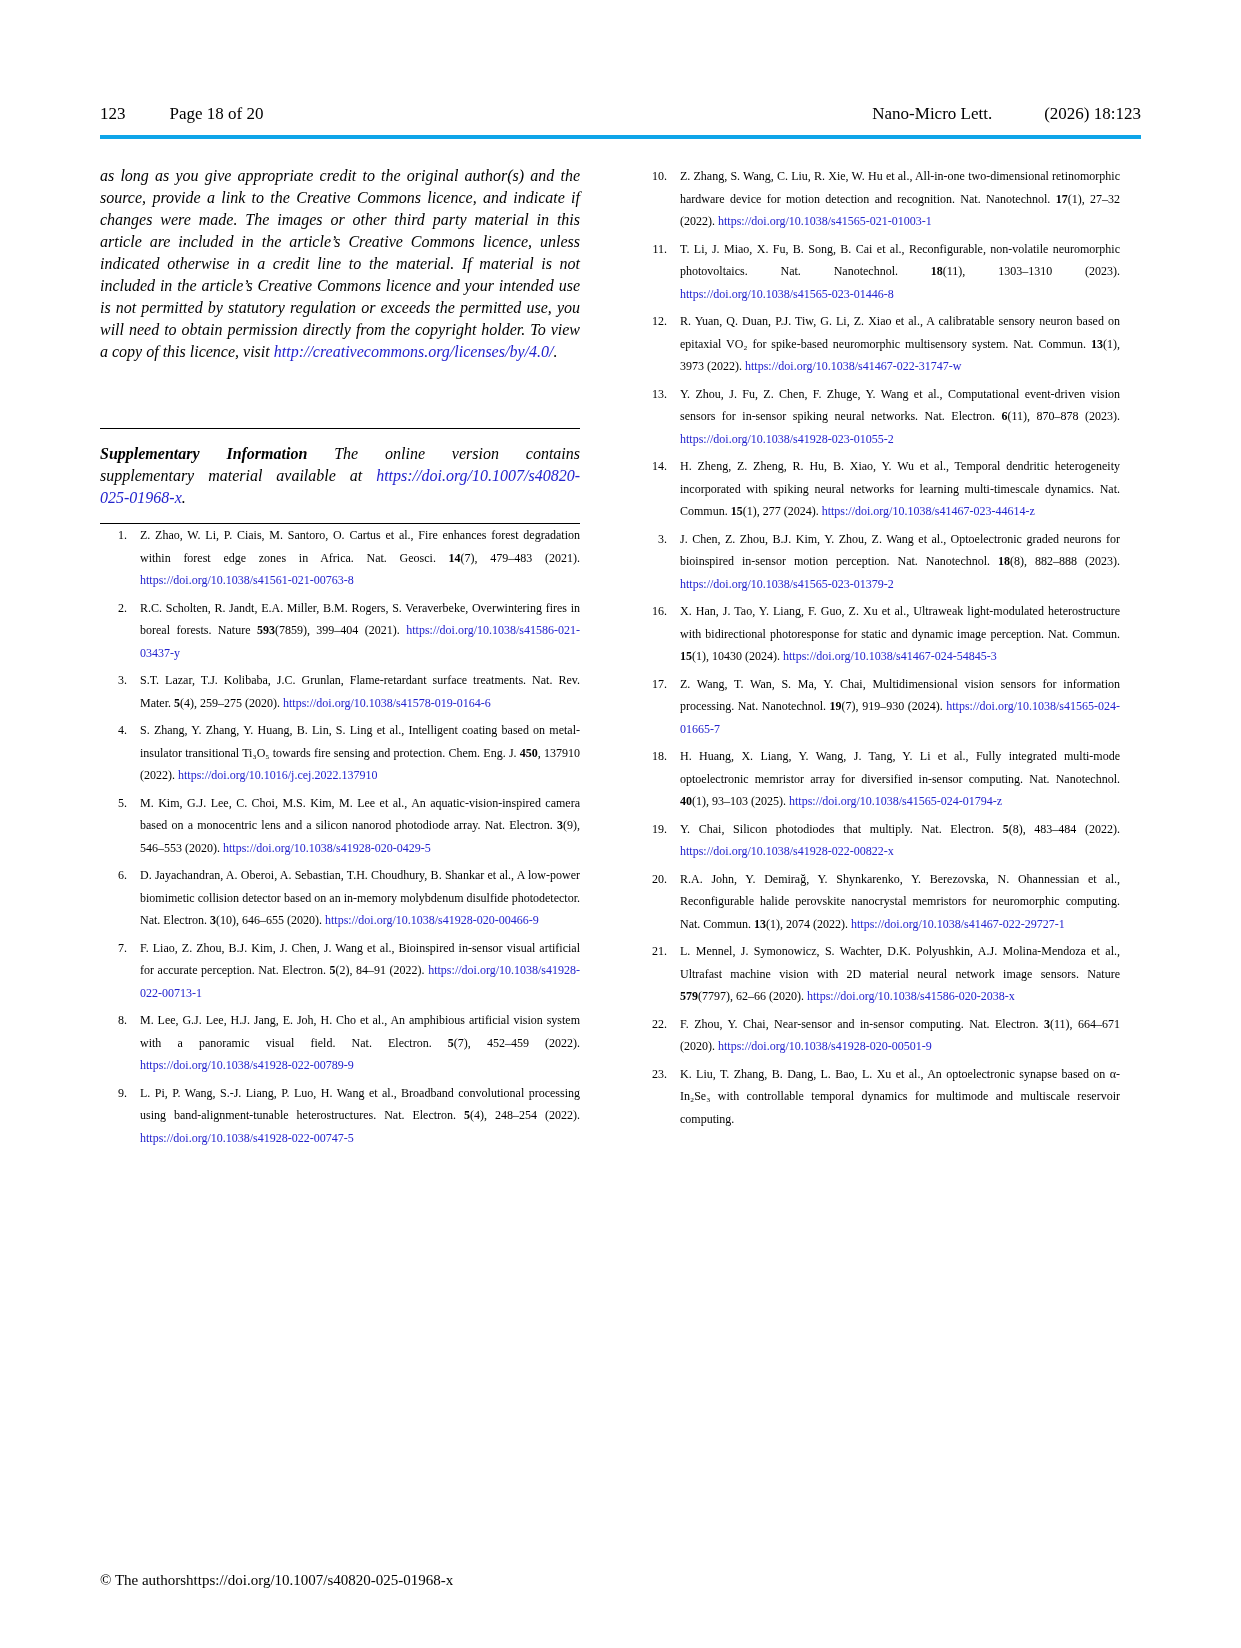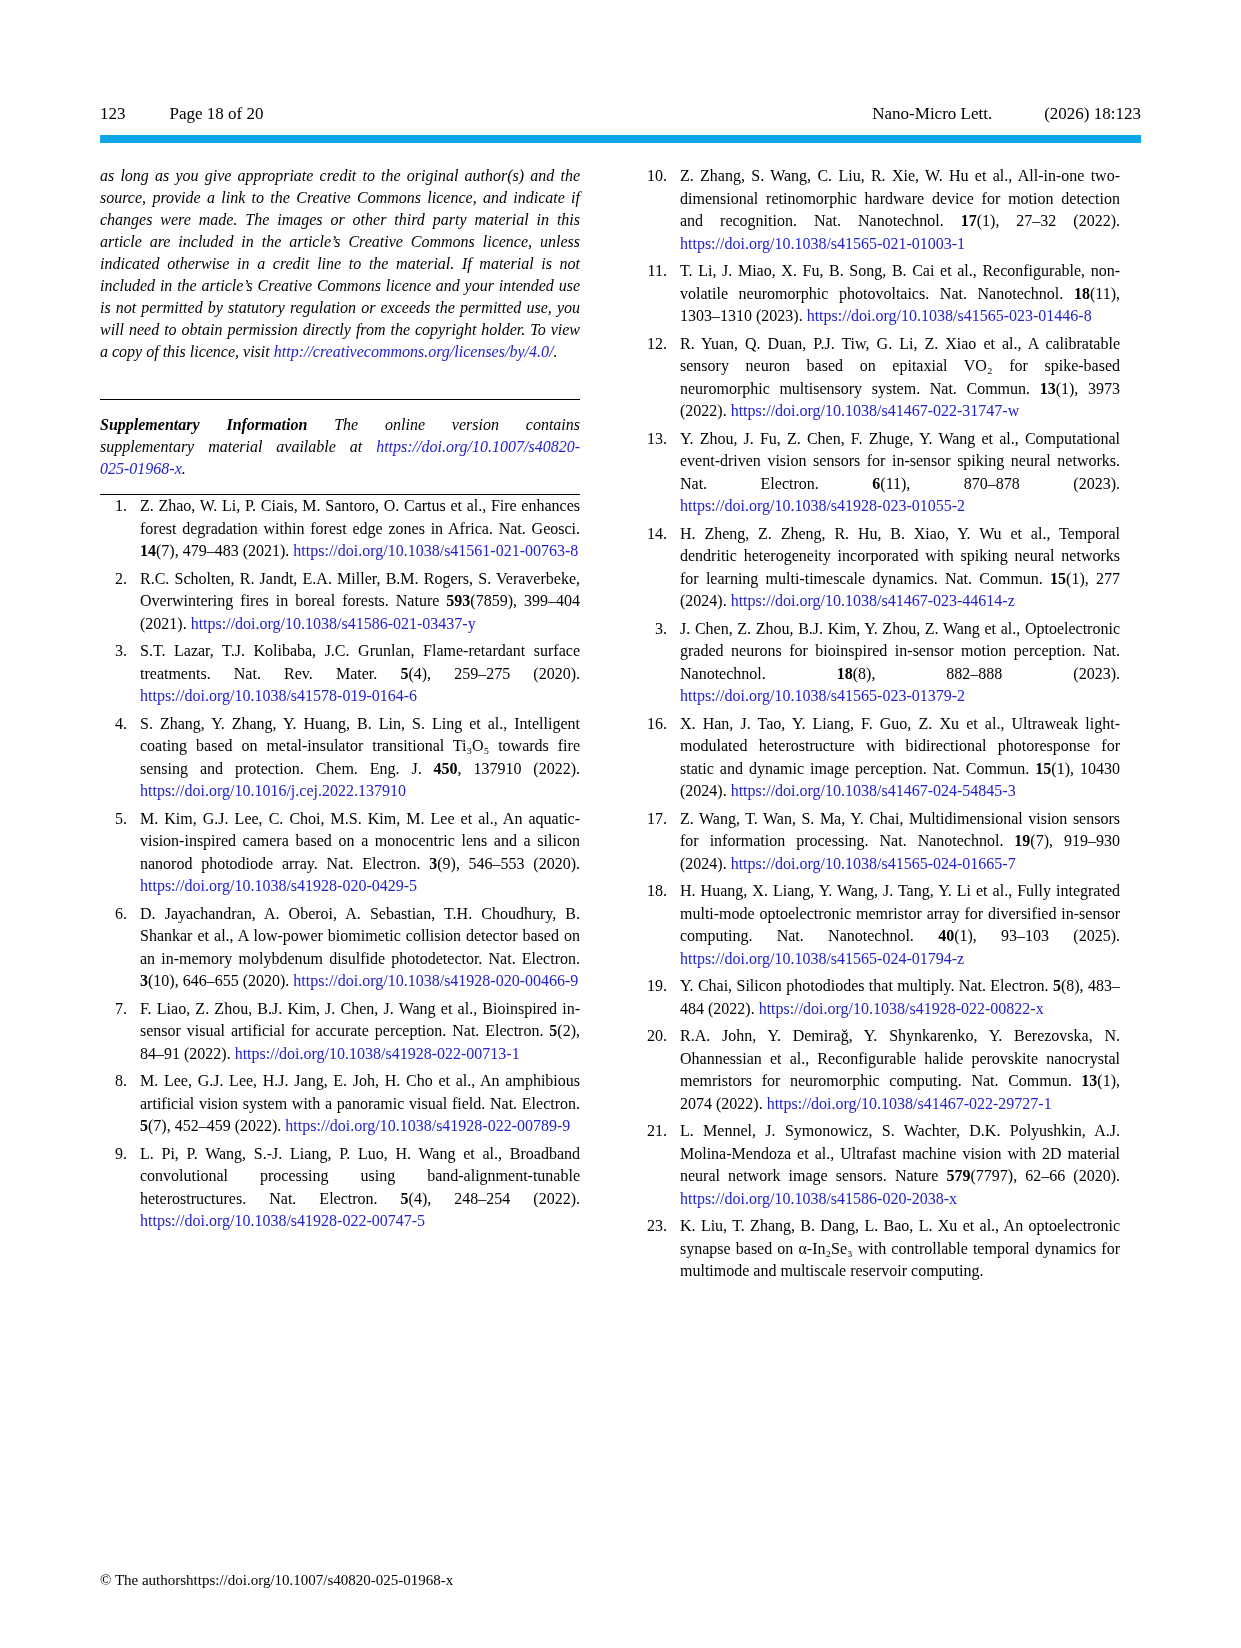--- a/index.html
+++ b/index.html
@@ -18,60 +18,60 @@
   .header {
     position: absolute;
     left: 100px;
     top: 104px;
     width: 1041px;
     display: flex;
     justify-content: space-between;
     align-items: center;
     font-size: 17px;
     padding-bottom: 11px;
-    border-bottom: 8px solid #0ea5e9;
+    border-bottom: 4px solid #0ea5e9;
   }
   .header-left { display: flex; gap: 44px; }
   .header-right { display: flex; gap: 52px; }
   .columns {
     position: absolute;
     left: 100px;
     top: 165px;
     width: 1020px;
     display: flex;
     gap: 60px;
   }
   .col { width: 480px; }
   .para {
     margin: 0;
     font-size: 16px;
     line-height: 22px;
     text-align: justify;
     font-style: italic;
   }
   .supp {
-    margin-top: 36px;
+    margin-top: 65px;
     border-top: 1.5px solid #000;
     border-bottom: 1.5px solid #000;
     padding: 14px 0;
   }
   .supp .para { word-spacing: 3px; }
   .refs-heading {
     margin: 52px 0 27px 0;
     font-size: 25px;
     font-weight: 700;
     color: var(--heading-blue, #00A0E9);
   }
   .refs { }
   .ref {
     display: grid;
     grid-template-columns: 27px 1fr;
     column-gap: 13px;
     margin-bottom: 5px;
-    font-size: 16px;
+    font-size: 12px;
     line-height: 22.5px;
   }
   .ref-num { text-align: right; }
   .ref-body { text-align: justify; }
   .b { font-weight: 700; }
   .link {
     color: var(--link-blue, #2222CD);
     overflow-wrap: anywhere;
   }
   .footer {
@@ -189,20 +189,24 @@
           </div>
           <div class="ref">
             <span class="ref-num">20.</span>
             <div class="ref-body"><span>R.A. John, Y. Demirağ, Y. Shynkarenko, Y. Berezovska, N. Ohannessian et al., Reconfigurable halide perovskite nanocrystal memristors for neuromorphic computing. Nat. Commun. </span><span class="b">13</span><span>(1), 2074 (2022). </span><span class="link">https://doi.org/10.1038/s41467-022-29727-1</span></div>
           </div>
           <div class="ref">
             <span class="ref-num">21.</span>
             <div class="ref-body"><span>L. Mennel, J. Symonowicz, S. Wachter, D.K. Polyushkin, A.J. Molina-Mendoza et al., Ultrafast machine vision with 2D material neural network image sensors. Nature </span><span class="b">579</span><span>(7797), 62–66 (2020). </span><span class="link">https://doi.org/10.1038/s41586-020-2038-x</span></div>
           </div>
           <div class="ref">
+            <span class="ref-num">22.</span>
+            <div class="ref-body"><span>F. Zhou, Y. Chai, Near-sensor and in-sensor computing. Nat. Electron. </span><span class="b">3</span><span>(11), 664–671 (2020). </span><span class="link">https://doi.org/10.1038/s41928-020-00501-9</span></div>
+          </div>
+          <div class="ref">
             <span class="ref-num">23.</span>
             <div class="ref-body"><span>K. Liu, T. Zhang, B. Dang, L. Bao, L. Xu et al., An optoelectronic synapse based on α-In₂Se₃ with controllable temporal dynamics for multimode and multiscale reservoir computing.</span></div>
           </div>
         </div>
     </div>
   </div>
 
   <div class="footer">
     <span>© The authors</span>
     <span>https://doi.org/10.1007/s40820-025-01968-x</span>

